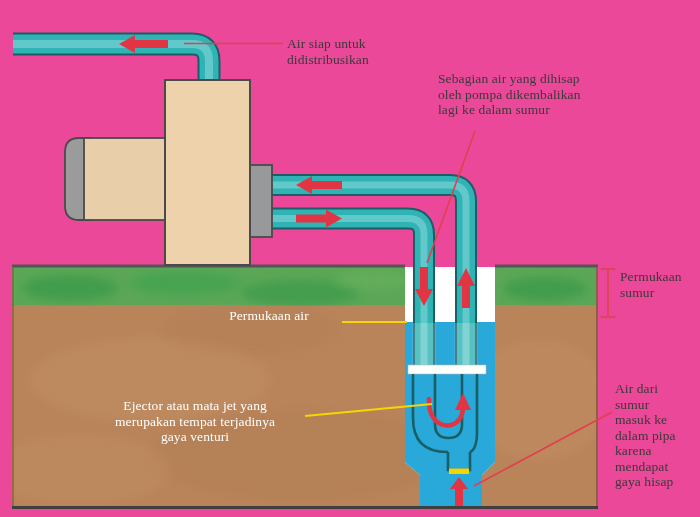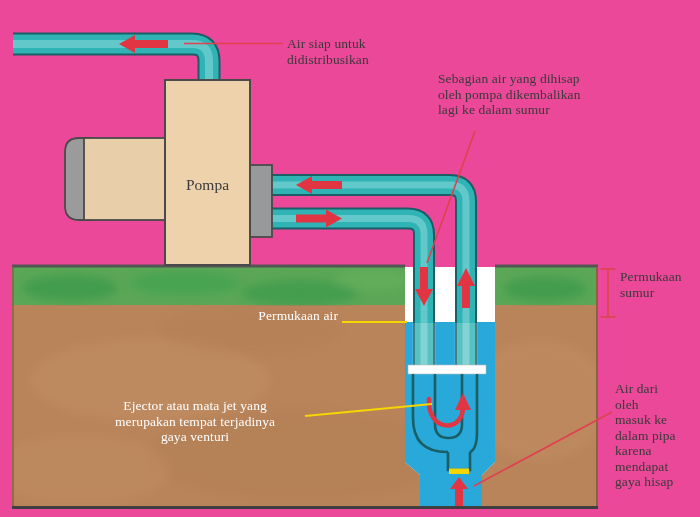--- a/index.html
+++ b/index.html
@@ -14,21 +14,21 @@
   .label{
     position:absolute;
     z-index:2;
     font-size:13.5px;
     line-height:15.5px;
     color:#3a3a3a;
     white-space:pre-line;
     letter-spacing:0.1px;
   }
   .label.white{color:#ffffff;text-align:center;}
-  .label.right{text-align:right;}
+  .label.right{text-align:center;}
   .pump-label{
     position:absolute;z-index:2;
     left:165px;top:176px;width:85px;
     text-align:center;
     font-size:15.5px;color:#3b3b3b;
   }
 </style>
 </head>
 <body>
 
@@ -170,28 +170,27 @@
     <line x1="600.5" y1="269" x2="615.5" y2="269"></line>
     <line x1="600.5" y1="317" x2="615.5" y2="317"></line>
   </g>
 </svg>
 
 <div class="label" style="left:287px;top:36px;">Air siap untuk
 didistribusikan</div>
 <div class="label" style="left:428px;top:71px;margin-left:10px;">Sebagian air yang dihisap
 oleh pompa dikembalikan
 lagi ke dalam sumur</div>
-<div class="pump-label">Pompa</div>
 <div class="label white right" style="left:200px;top:308px;width:138px;">Permukaan air</div>
 <div class="label white" style="left:115px;top:398px;">Ejector atau mata jet yang
 merupakan tempat terjadinya
 gaya venturi</div>
 <div class="label" style="left:620px;top:269px;">Permukaan
 sumur</div>
 <div class="label" style="left:615px;top:381px;">Air dari
-oleh
+sumur
 masuk ke
 dalam pipa
 karena
 mendapat
 gaya hisap</div>
 
 </div>
 
 </body></html>

